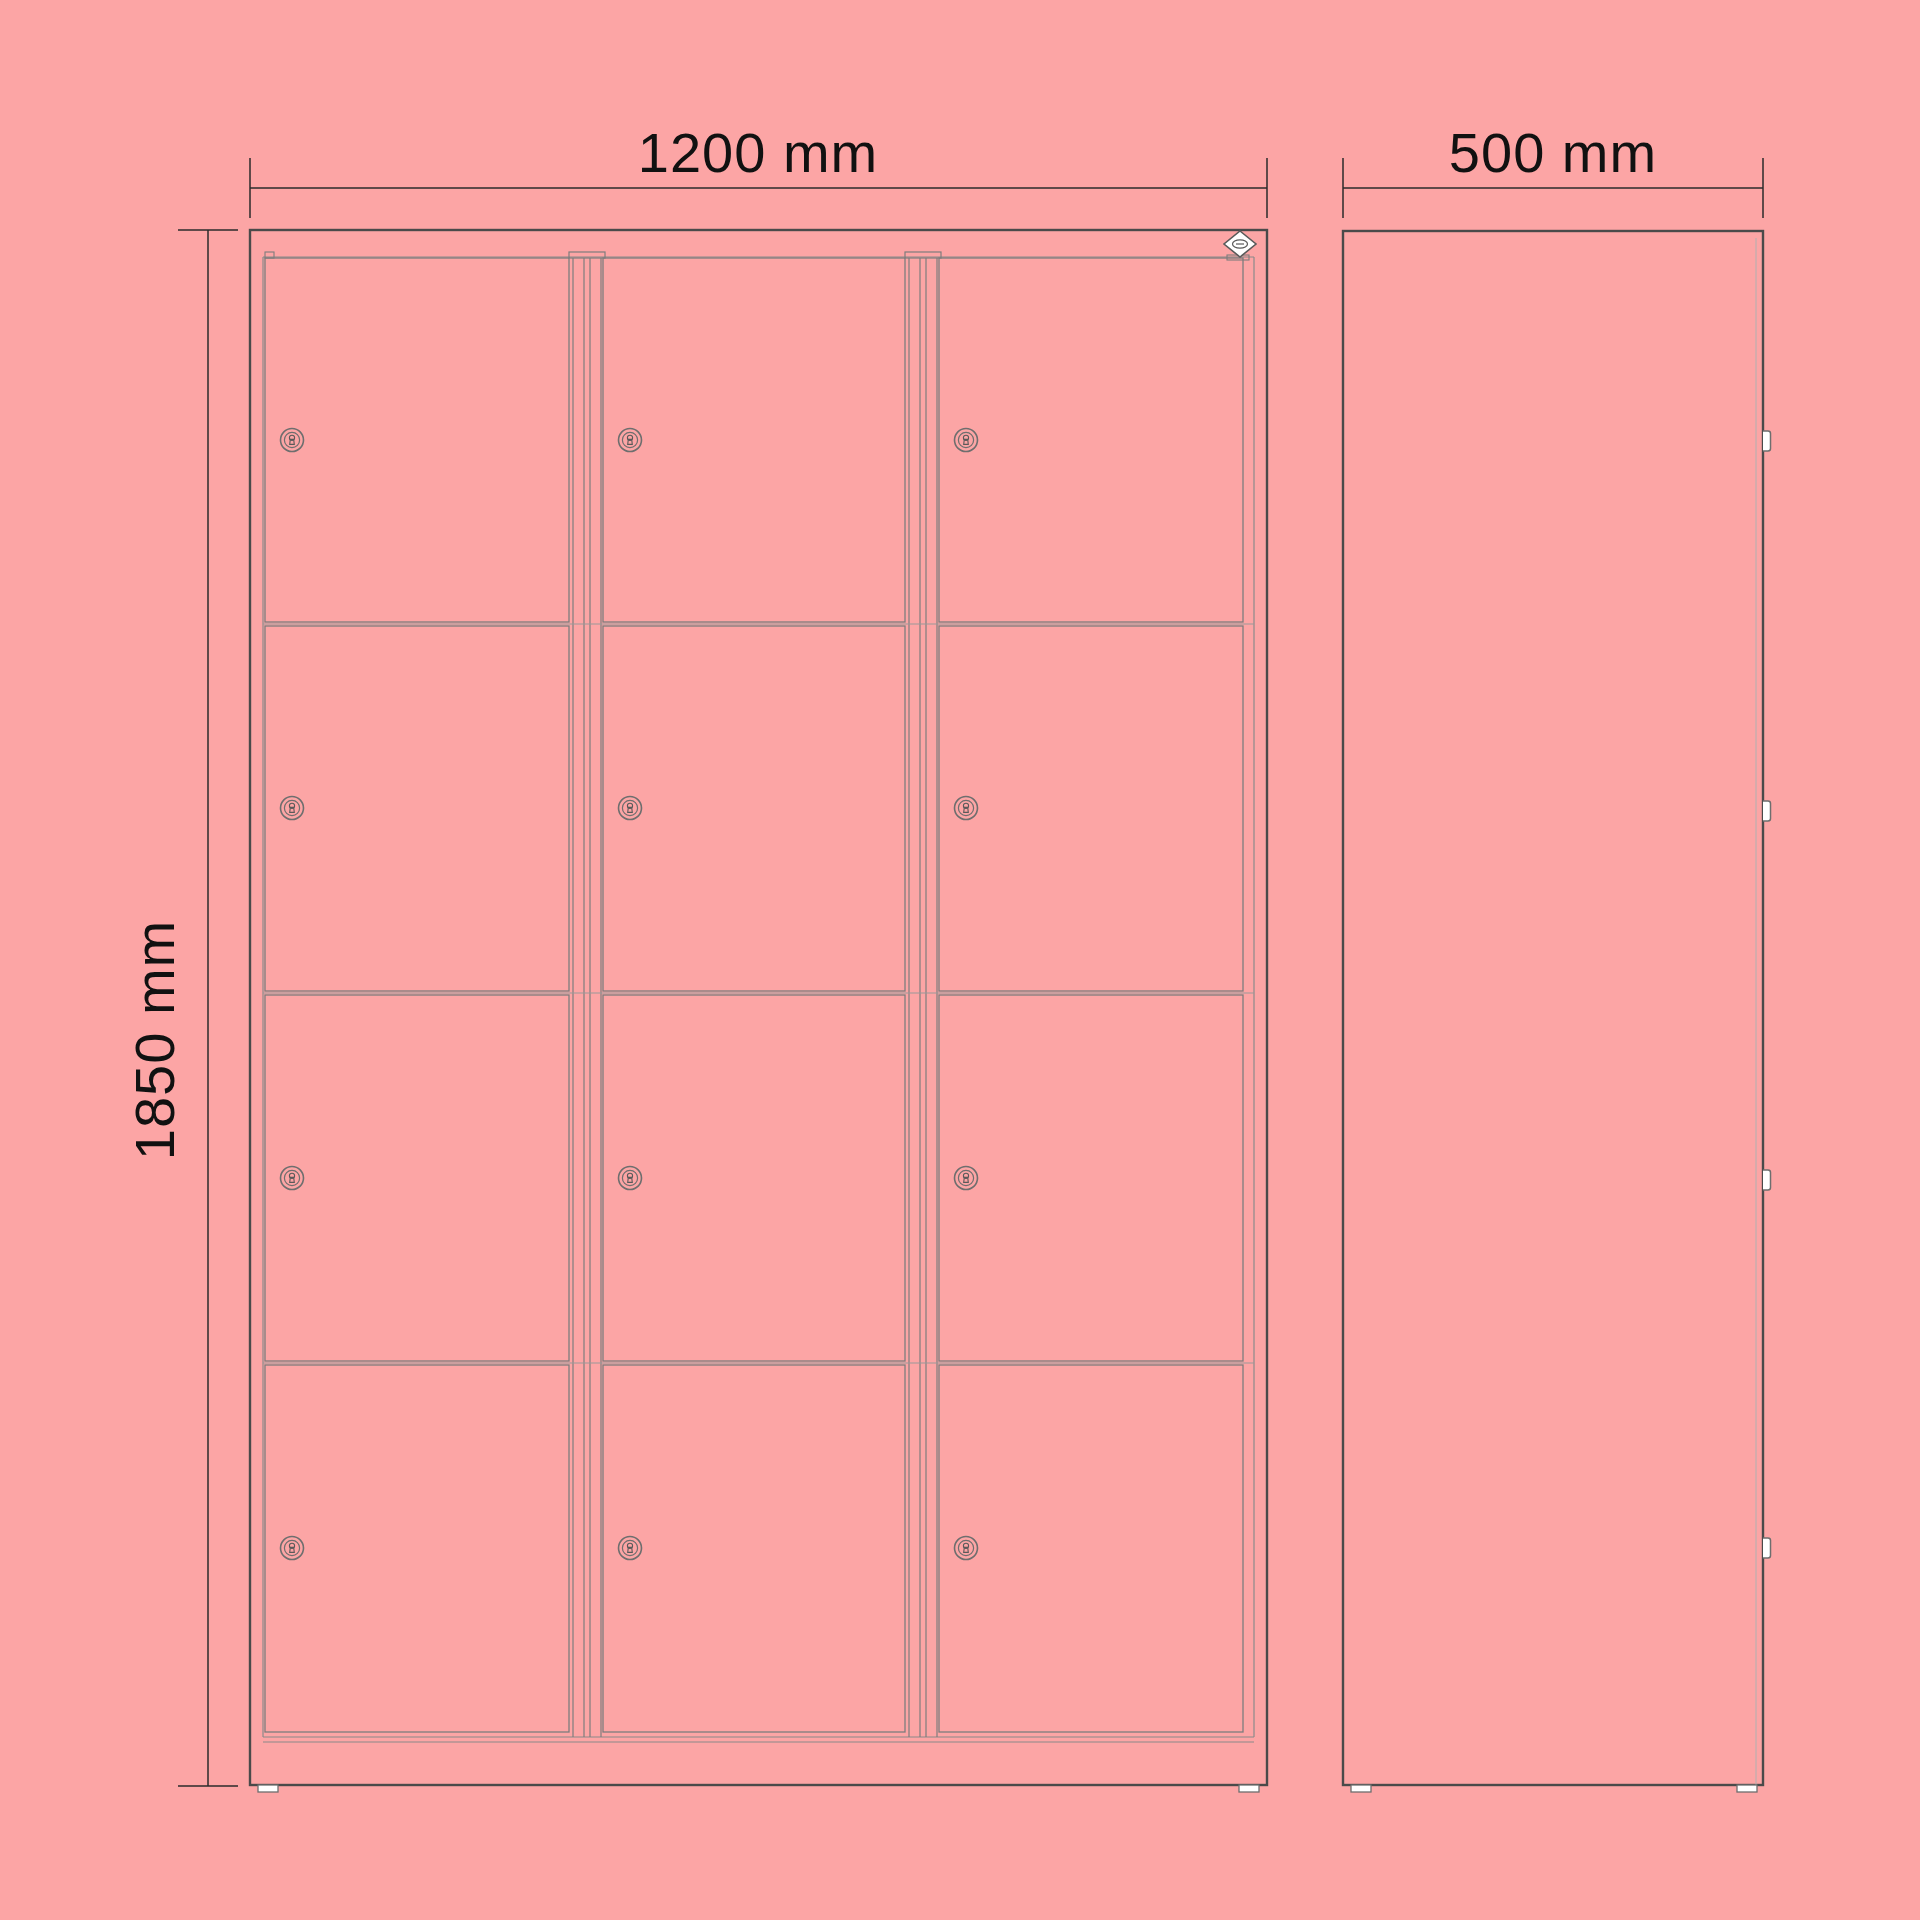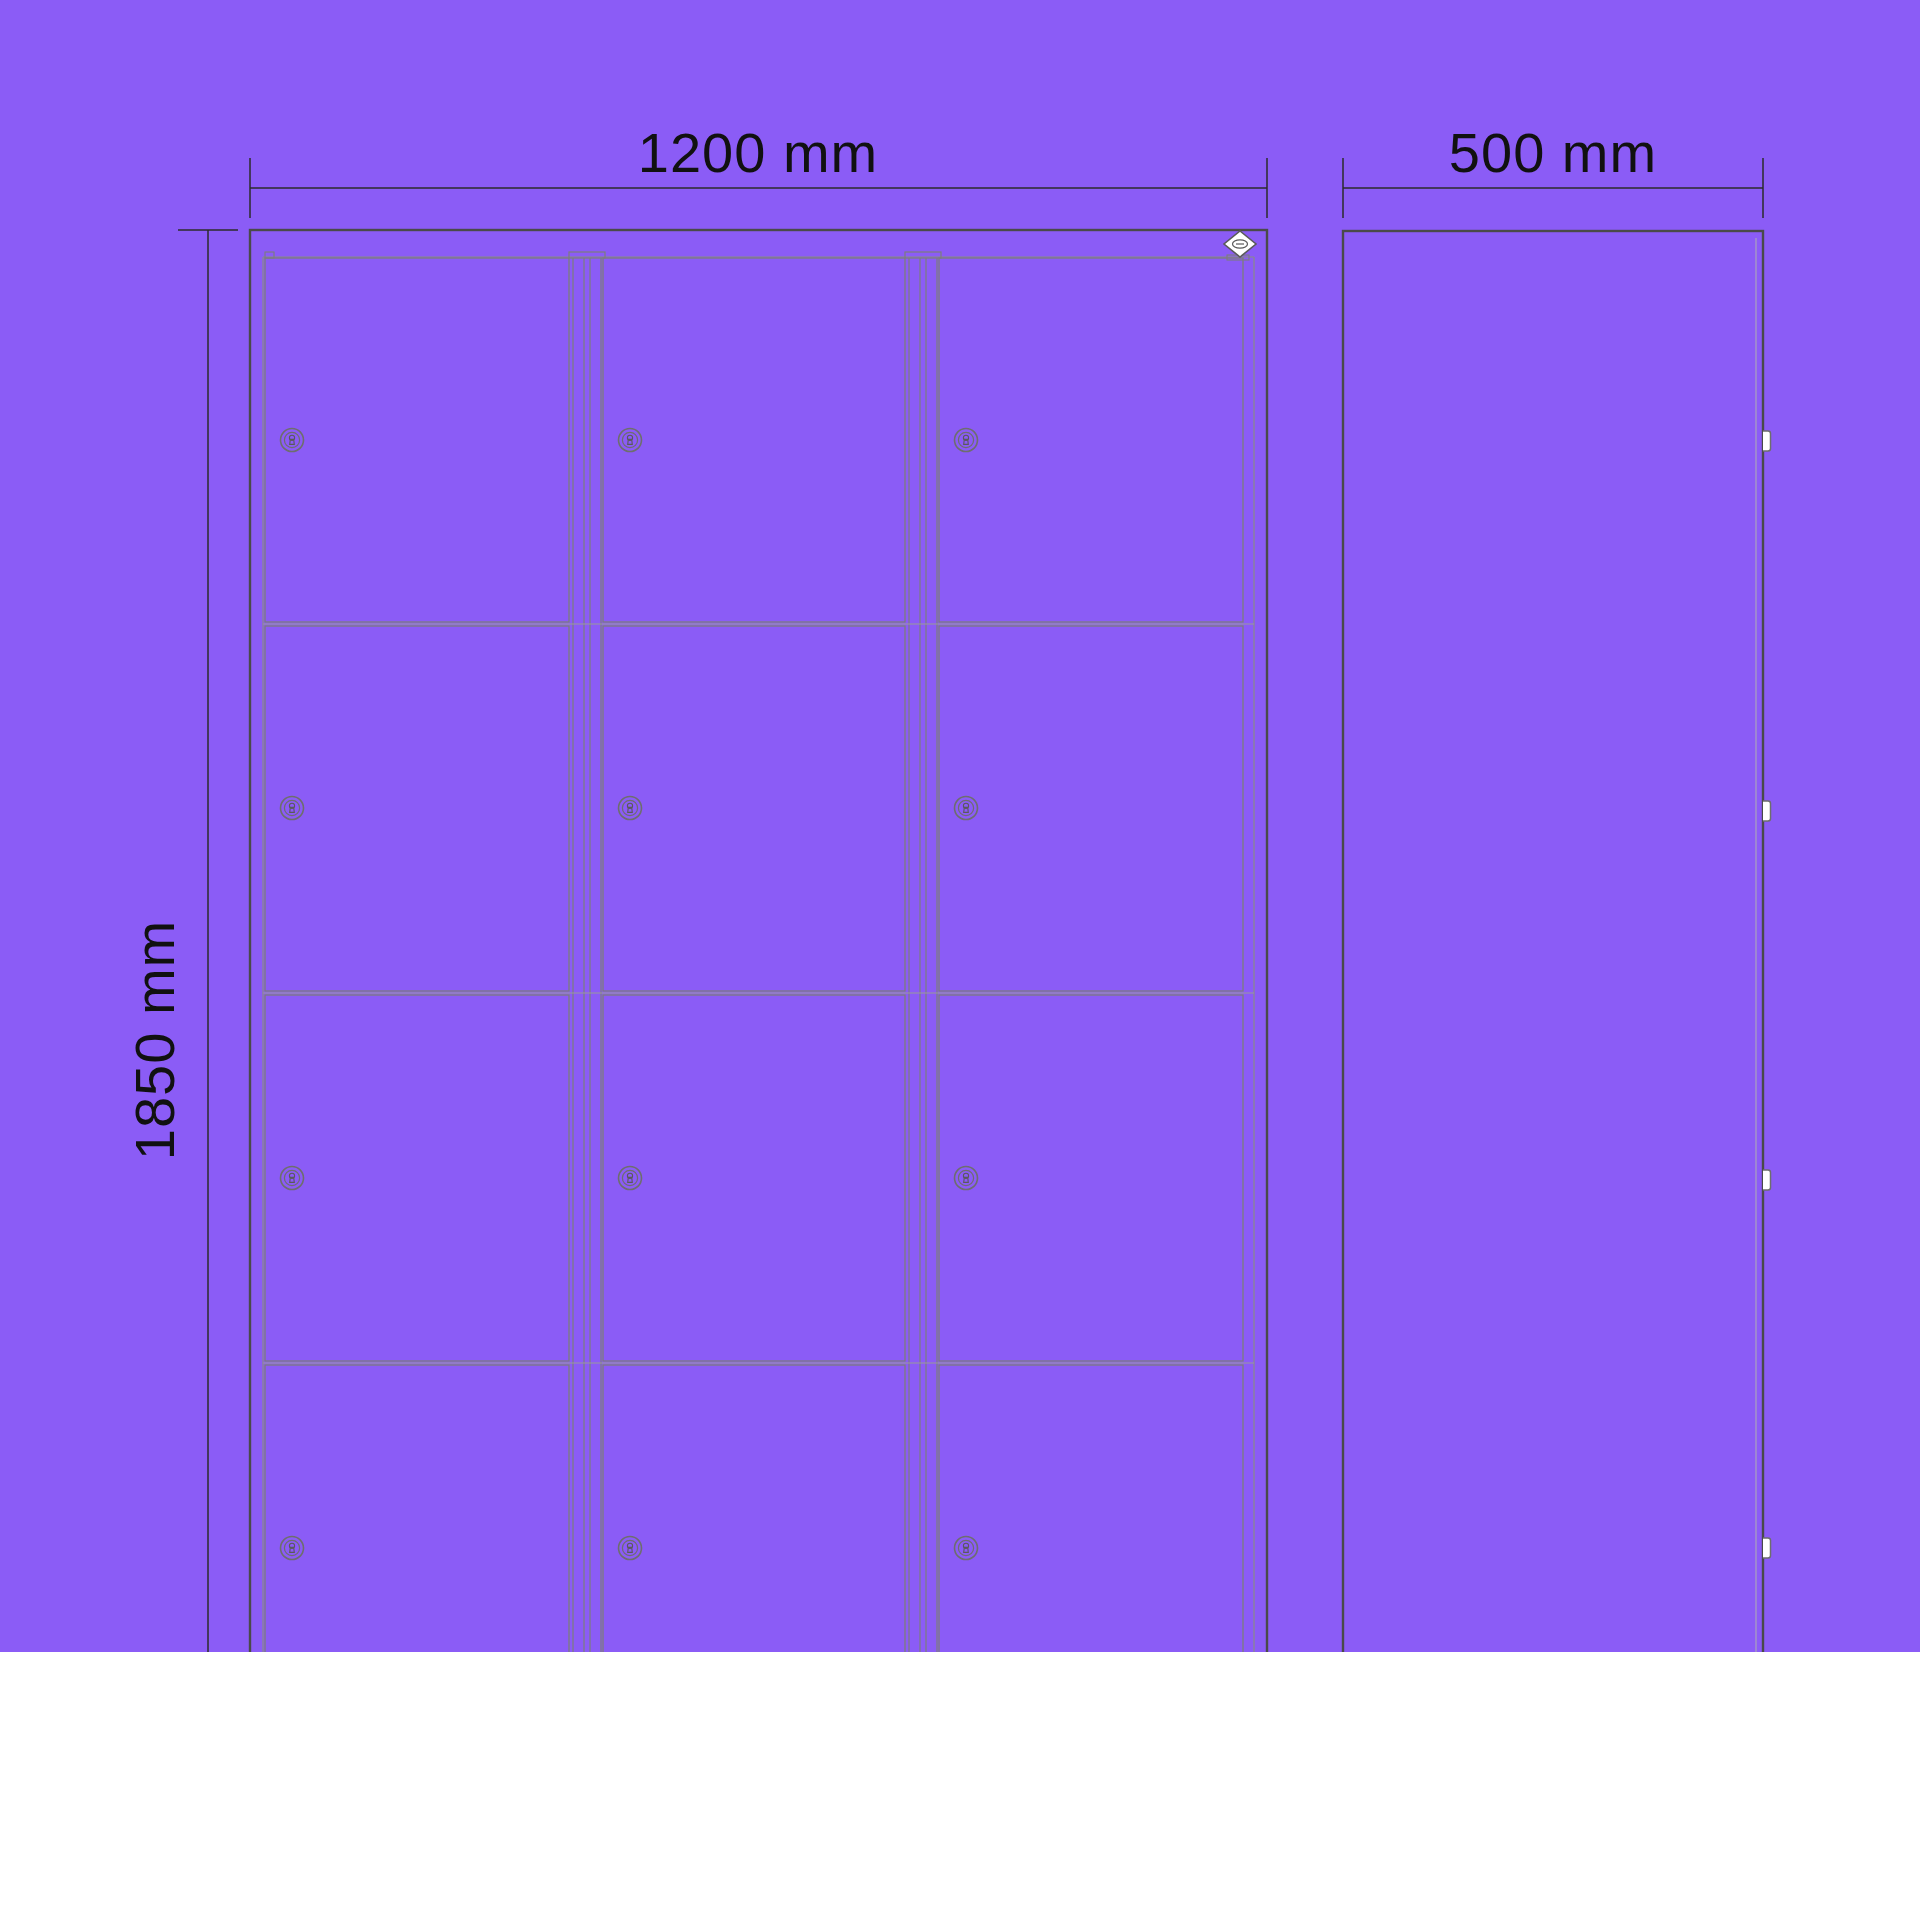--- a/index.html
+++ b/index.html
@@ -1,20 +1,20 @@
 <!DOCTYPE html>
 <html><head>
 <meta charset="utf-8">
 <style>
   html, body { margin: 0; padding: 0; background: #ffffff; }
   .canvas {
     position: relative;
     width: 1920px;
-    height: 1652px;
-    background: #8b5cf6;
+    height: 1920px;
+    background: #fca5a5;
     font-family: "Liberation Sans", sans-serif;
   }
   svg { display: block; }
   .dim-text {
     font-family: "Liberation Sans", sans-serif;
     font-size: 56px;
     fill: #111111;
     letter-spacing: 1px;
   }
 </style>

